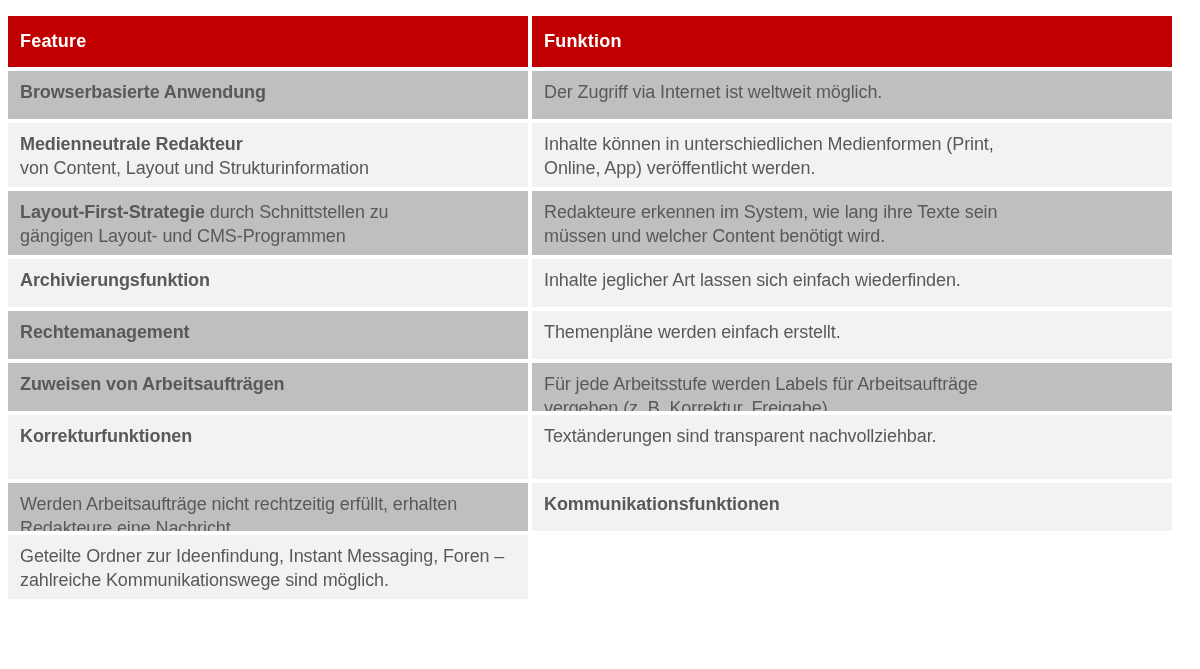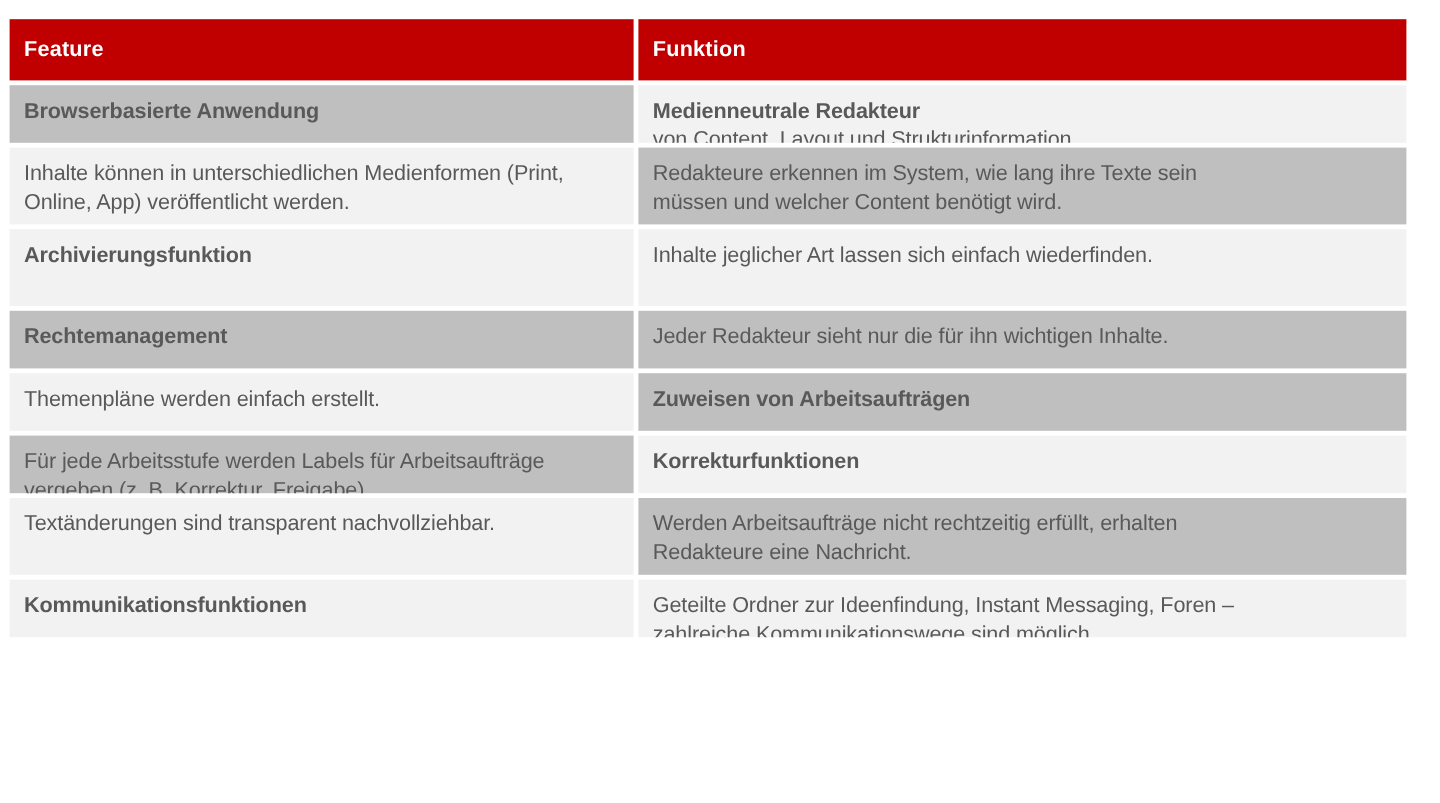--- a/index.html
+++ b/index.html
@@ -55,34 +55,36 @@
   <div class="feature-table">
 
     <div class="hcell">
       <span>Feature</span>
     </div>
     <div class="hcell">
       <span>Funktion</span>
     </div>
 
     <div class="cell dark"><span class="b">Browserbasierte Anwendung</span><span></span></div>
+    <div class="cell dark">Der Zugriff via Internet ist weltweit möglich.</div>
 
     <div class="cell light"><span class="b">Medienneutrale Redakteur</span><span>
 von Content, Layout und Strukturinformation</span></div>
     <div class="cell light">Inhalte können in unterschiedlichen Medienformen (Print,
 Online, App) veröffentlicht werden.</div>
 
+    <div class="cell dark"><span class="b">Layout-First-Strategie</span><span> durch Schnittstellen zu
+gängigen Layout- und CMS-Programmen</span></div>
     <div class="cell dark">Redakteure erkennen im System, wie lang ihre Texte sein
 müssen und welcher Content benötigt wird.</div>
 
     <div class="cell light"><span class="b">Archivierungsfunktion</span><span></span></div>
     <div class="cell light">Inhalte jeglicher Art lassen sich einfach wiederfinden.</div>
 
     <div class="cell dark"><span class="b">Rechtemanagement</span><span></span></div>
-    <div class="cell dark">Jeder Redakteur sieht nur die für ihn wichtigen Inhalte.</div>
 
     <div class="cell light">Themenpläne werden einfach erstellt.</div>
 
     <div class="cell dark"><span class="b">Zuweisen von Arbeitsaufträgen</span><span></span></div>
     <div class="cell dark">Für jede Arbeitsstufe werden Labels für Arbeitsaufträge
 vergeben (z. B. Korrektur, Freigabe).</div>
 
     <div class="cell light"><span class="b">Korrekturfunktionen</span><span></span></div>
     <div class="cell light">Textänderungen sind transparent nachvollziehbar.</div>
 

